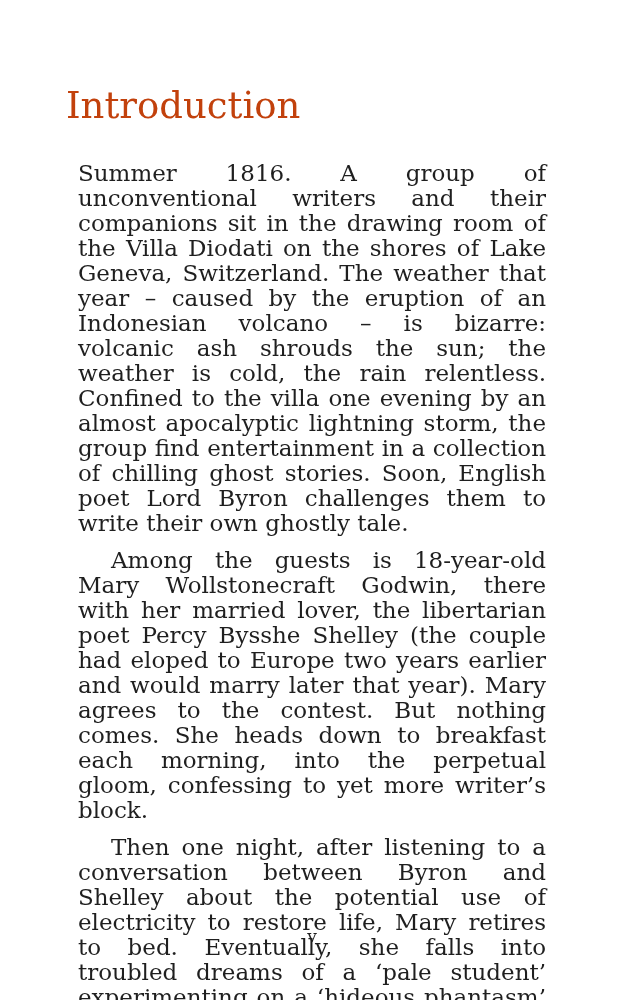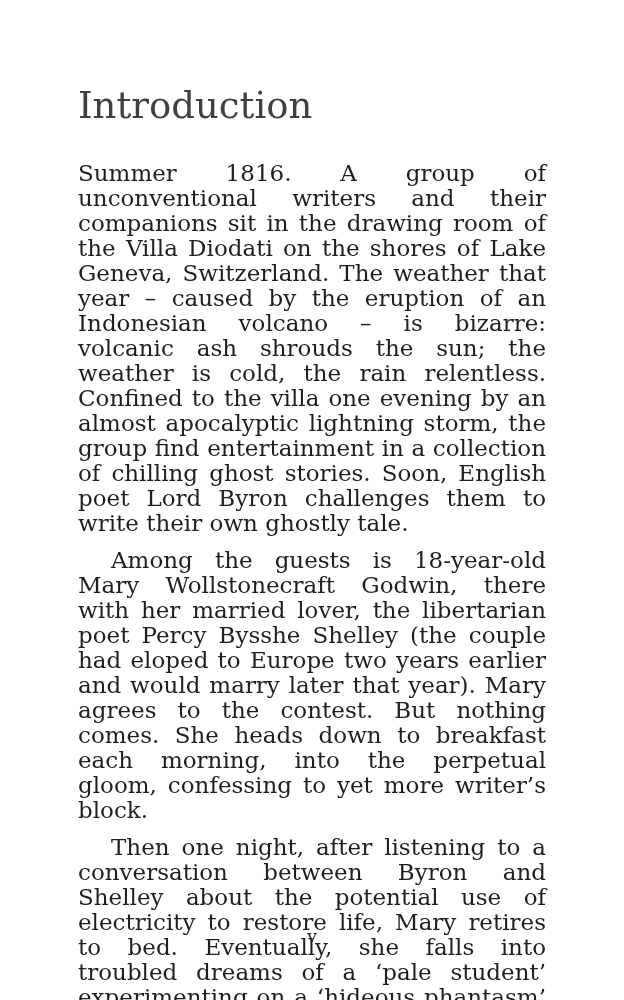--- a/index.html
+++ b/index.html
@@ -16,22 +16,22 @@
     position: relative;
     overflow: hidden;
   }
   .book-page {
     padding: 86px 66px 0 66px;
   }
   .page-title {
     font-size: 37px;
     font-weight: 400;
     line-height: 1.1;
-    margin: 0 0 34px 12px;
-    color: #404040;
+    margin: 0 0 34px 0;
+    color: #c2410c;
   }
   .body-para {
     font-size: 23px;
     line-height: 25px;
     text-align: justify;
     margin: 12px;
   }
   .body-para.indented {
     text-indent: 33px;
   }

